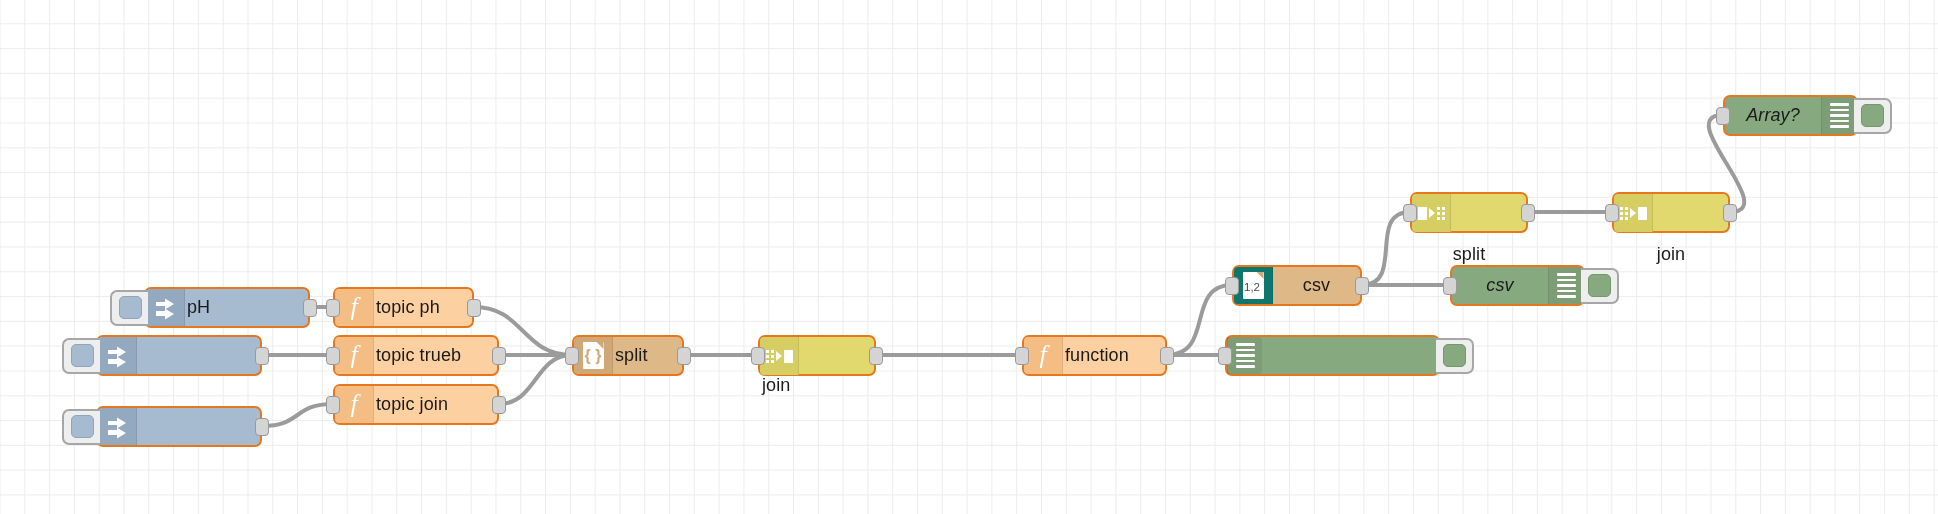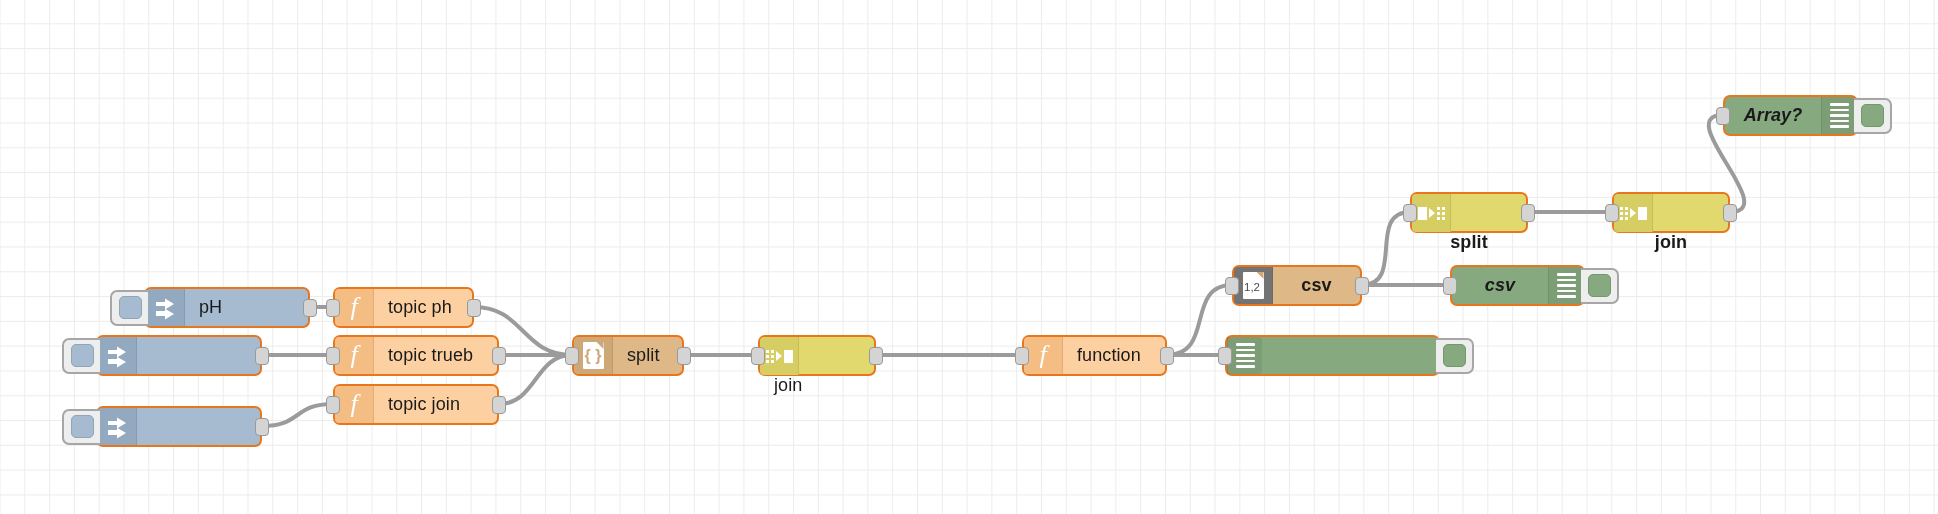--- a/index.html
+++ b/index.html
@@ -62,48 +62,47 @@
     border-right: 1px solid rgba(0,0,0,0.08);
     border-top-left-radius: 4px;
     border-bottom-left-radius: 4px;
     background: rgba(0,0,0,0.07);
     position: relative;
   }
   .node-label {
     flex: 1 1 auto;
     display: flex;
     align-items: center;
-    padding: 0 14px;
+    padding: 0 2px;
     font-size: 18px;
     color: #1a1a1a;
     white-space: nowrap;
     letter-spacing: 0.1px;
   }
   .node-label.center {
     justify-content: center;
-    padding: 0 10px;
-    font-weight: bold;
+    padding: 12px 10px;
   }
   .node-label.italic {
     font-style: italic;
   }
 
   
   .n-inject   { background: #a6bbcf; }
   .n-function { background: #fdd0a2; }
   .n-json     { background: #deb887; }
   .n-join     { background: #e2d96e; flex-direction: column; }
   .n-csv      { background: #deb887; }
   .n-debug    { background: #87a980; }
 
   .n-inject   .node-icon-box { background: #93a9bf; }
   .n-function .node-icon-box { background: #f4bd84; }
   .n-json     .node-icon-box { background: #cfa878; }
   .n-join     .node-icon-box { background: #d6cd63; }
-  .n-csv      .node-icon-box { background: #737373; }
+  .n-csv      .node-icon-box { background: #0f766e; }
 
   
   .port {
     position: absolute;
     width: 14px;
     height: 18px;
     box-sizing: border-box;
     background: #d4d4d4;
     border: 1.5px solid #999999;
     border-radius: 4px;

